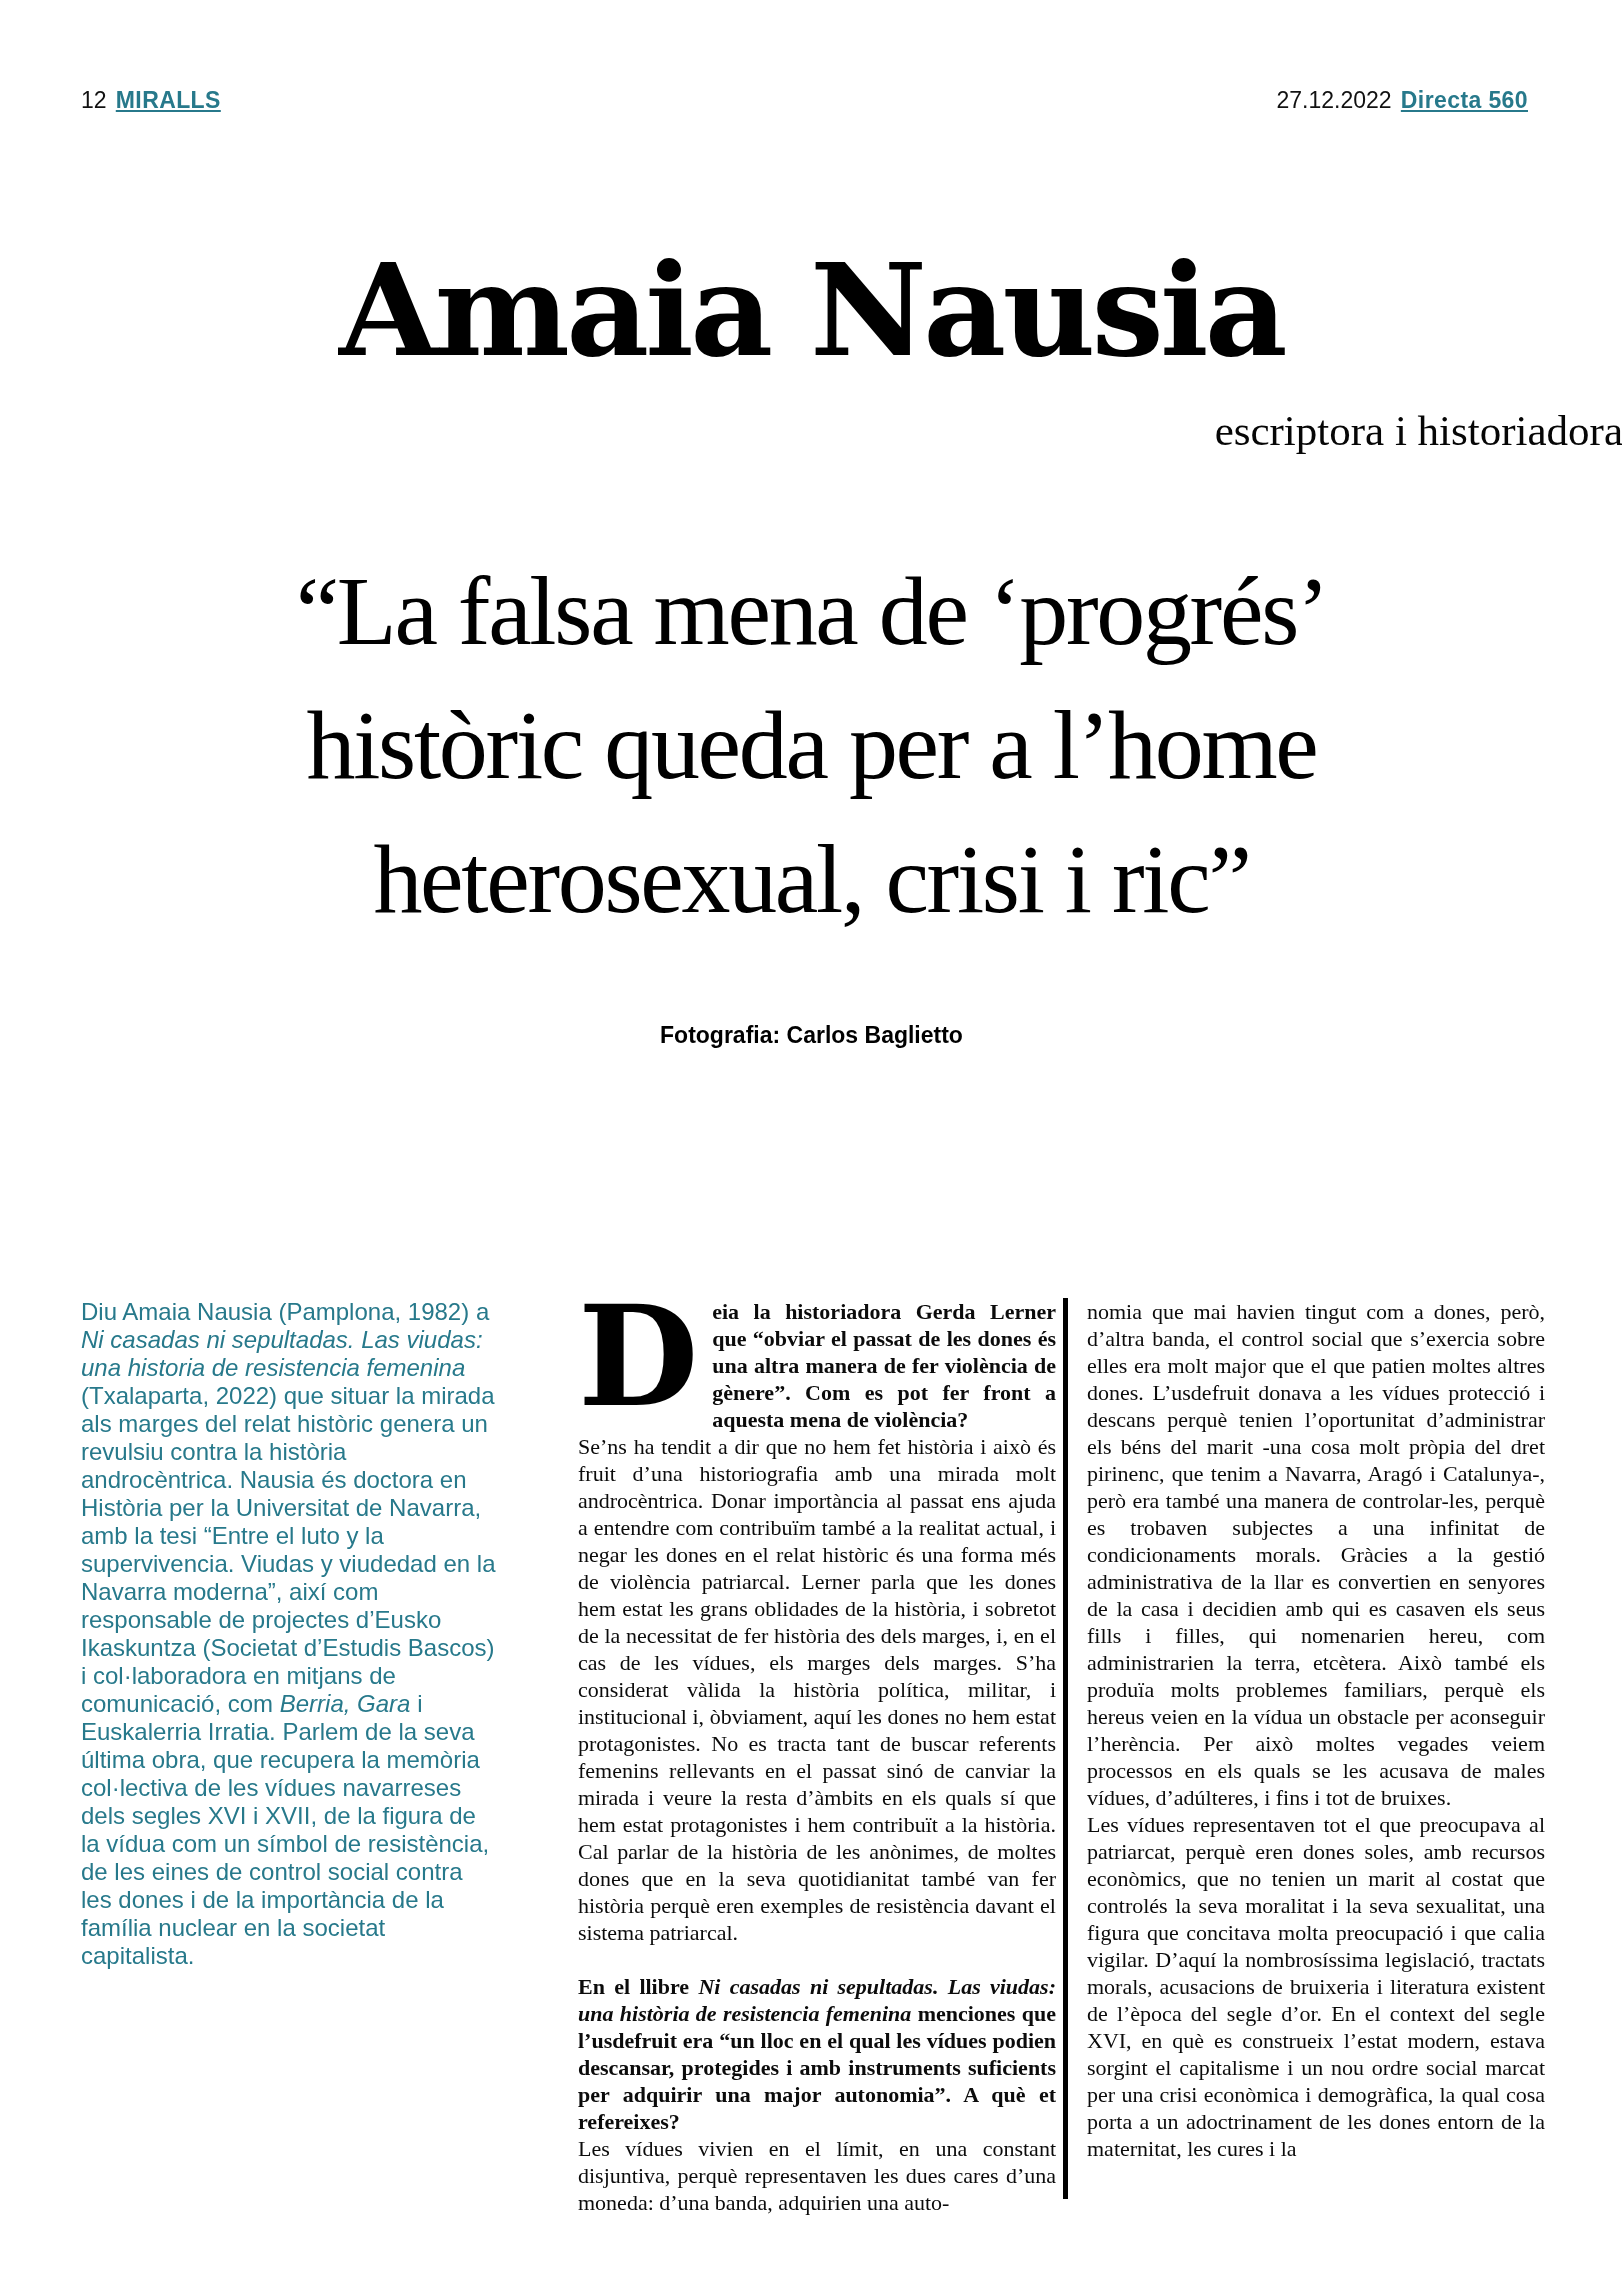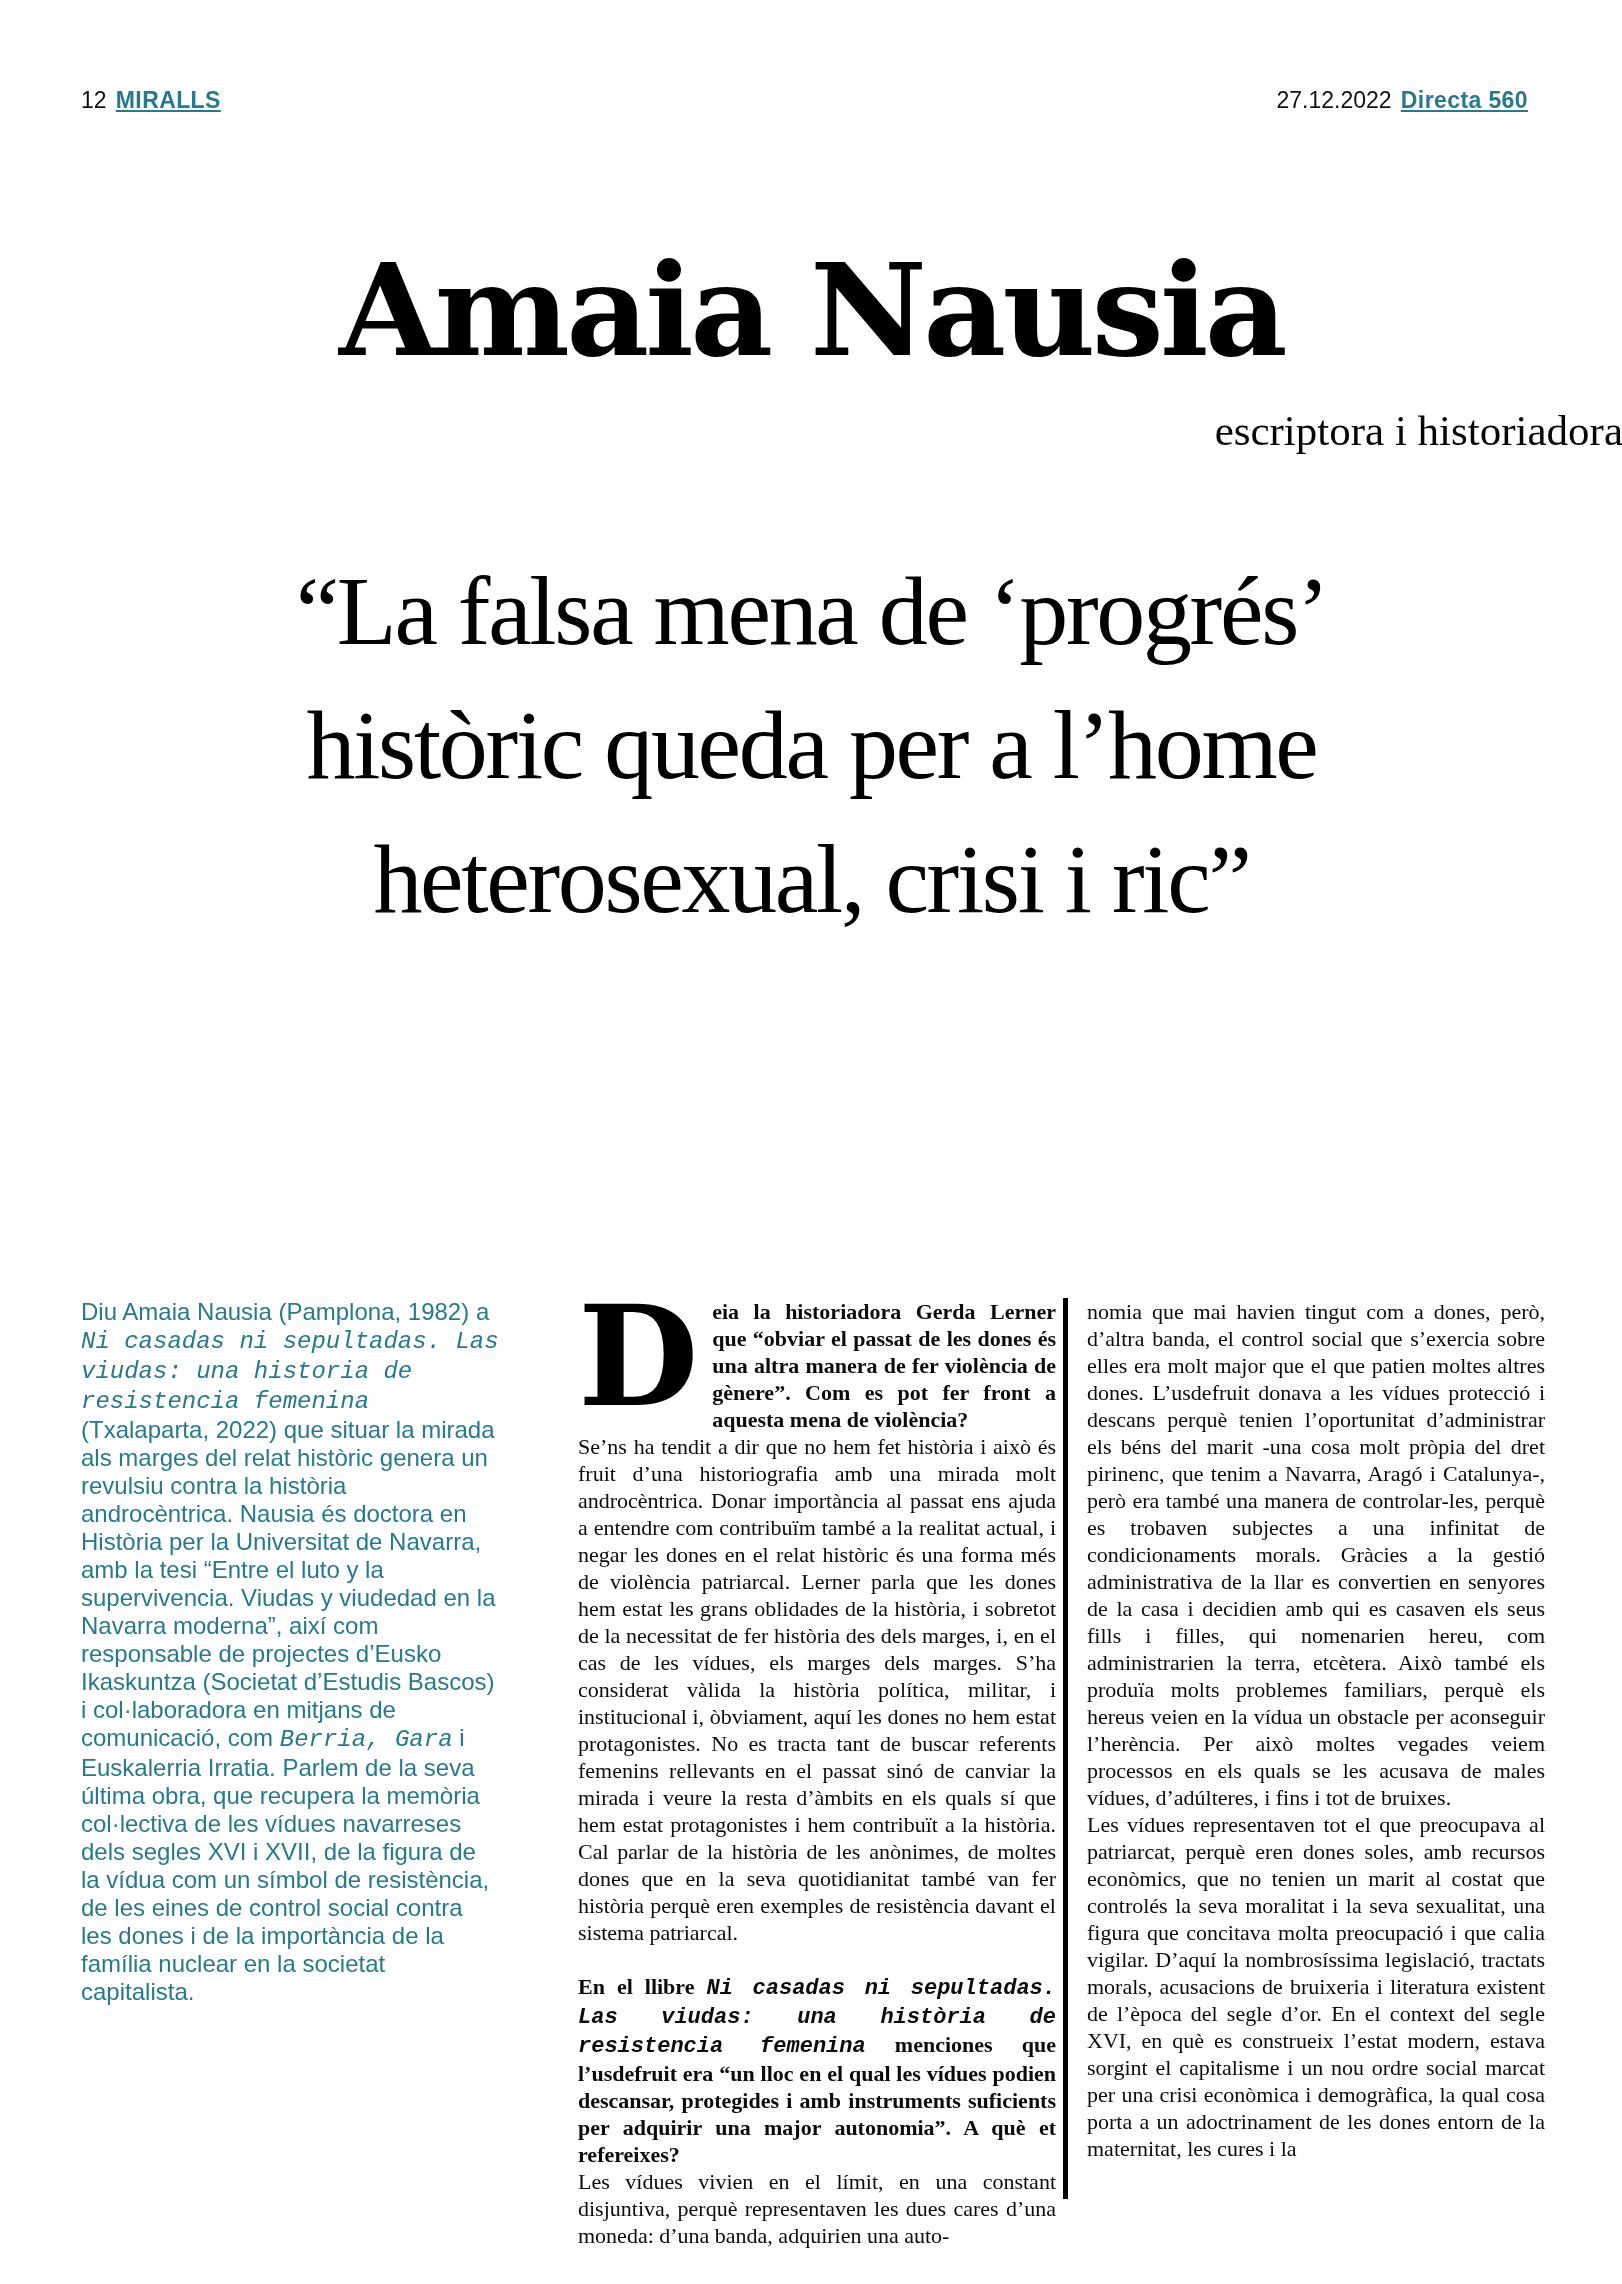--- a/index.html
+++ b/index.html
@@ -56,21 +56,21 @@
   .col-mid   { left:578px;  width:478px; }
   .col-right { left:1087px; width:458px; }
   .col-mid, .col-right {
     font-family:"Liberation Serif", serif;
     font-size:22px; line-height:27px;
     text-align:justify;
   }
   .col p { text-align:justify; }
   .q { font-weight:bold; }
   .gap { margin-top:27px; }
-  .it { font-style:italic;font-family:Liberation Mono, monospace; }
+  .it { font-style:italic; }
   .bo { font-weight:bold; }
 
   .dropcap {
     float:left;
     font-family:"DejaVu Serif", serif; font-weight:bold;
     font-size:139px; line-height:107px;
     padding:4.6px 13.7px 0 0;
     color:#000;
   }
 
@@ -92,20 +92,21 @@
 <h1 class="abs title">Amaia Nausia</h1>
 <div class="abs subtitle">escriptora i historiadora</div>
 
 <div class="abs headline">
   <div>“La falsa mena de ‘progrés’</div>
   <div>històric queda per a l’home</div>
   <div>heterosexual, crisi i ric”</div>
 </div>
 
 <div class="abs byline">
+  <div>Fotografia: Carlos Baglietto</div>
 </div>
 
 <div class="abs col col-intro">
   <p style="text-align:left;"><span>Diu Amaia Nausia (Pamplona, 1982) a </span><span class="it">Ni casadas ni sepultadas. Las viudas: una historia de resistencia femenina</span><span> (Txalaparta, 2022) que situar la mirada als marges del relat històric genera un revulsiu contra la història androcèntrica. Nausia és doctora en Història per la Universitat de Navarra, amb la tesi “Entre el luto y la supervivencia. Viudas y viudedad en la Navarra moderna”, així com responsable de projectes d’Eusko Ikaskuntza (Societat d’Estudis Bascos) i col·laboradora en mitjans de comunicació, com </span><span class="it">Berria, Gara</span><span> i Euskalerria Irratia. Parlem de la seva última obra, que recupera la memòria col·lectiva de les vídues navarreses dels segles XVI i XVII, de la figura de la vídua com un símbol de resistència, de les eines de control social contra les dones i de la importància de la família nuclear en la societat capitalista.</span></p>
 </div>
 
 <div class="abs col col-mid">
   <p class="q"><span class="dropcap">D</span><span>eia la historiadora Gerda Lerner que “obviar el passat de les dones és una altra manera de fer violència de gènere”. Com es pot fer front a aquesta mena de violència?</span></p>
   <p>Se’ns ha tendit a dir que no hem fet història i això és fruit d’una historiografia amb una mirada molt androcèntrica. Donar importància al passat ens ajuda a entendre com contribuïm també a la realitat actual, i negar les dones en el relat històric és una forma més de violència patriarcal. Lerner parla que les dones hem estat les grans oblidades de la història, i sobretot de la necessitat de fer història des dels marges, i, en el cas de les vídues, els marges dels marges. S’ha considerat vàlida la història política, militar, i institucional i, òbviament, aquí les dones no hem estat protagonistes. No es tracta tant de buscar referents femenins rellevants en el passat sinó de canviar la mirada i veure la resta d’àmbits en els quals sí que hem estat protagonistes i hem contribuït a la història. Cal parlar de la història de les anònimes, de moltes dones que en la seva quotidianitat també van fer història perquè eren exemples de resistència davant el sistema patriarcal.</p>
   <p class="gap"><span class="bo">En el llibre </span><span class="it bo">Ni casadas ni sepultadas. Las viudas: una història de resistencia femenina</span><span class="bo"> menciones que l’usdefruit era “un lloc en el qual les vídues podien descansar, protegides i amb instruments suficients per adquirir una major autonomia”. A què et refereixes?</span></p>

